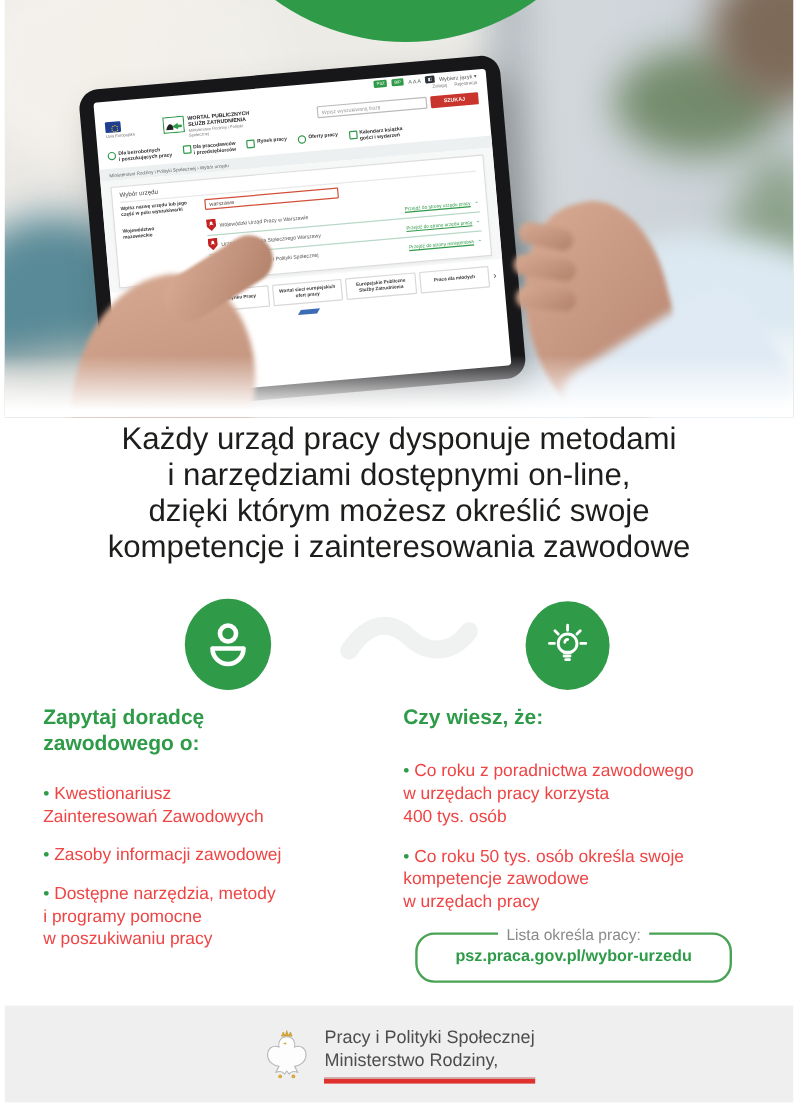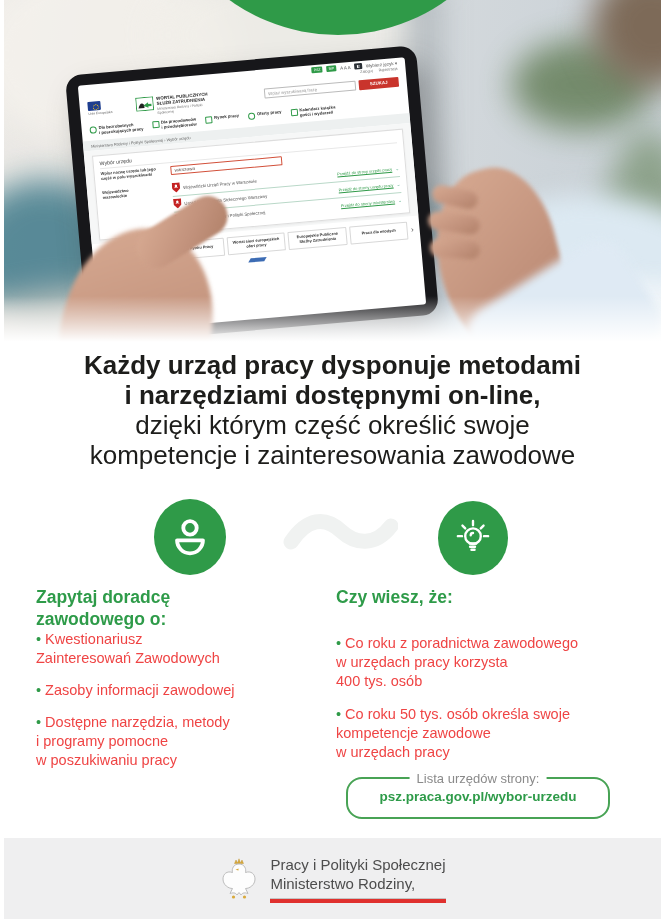--- a/index.html
+++ b/index.html
@@ -82,33 +82,33 @@
   .p-chev{font-size:5px;color:#58b08c;line-height:4px;}
   .s-carousel{display:flex;gap:3px;align-items:stretch;padding:5px 6px 2px;}
   .car-arrow{font-size:8px;color:#555;align-self:center;line-height:8px;}
   .car-card{flex:1;background:#fff;border:0.5px solid #d8d8d8;border-radius:1px;font-size:3.9px;font-weight:bold;
             color:#333;text-align:center;white-space:pre-line;line-height:1.25;padding:3px 2px;display:flex;
             align-items:center;justify-content:center;}
   .s-bluedash{width:16px;height:3.5px;background:#3c6cb4;transform:skewX(-35deg);margin:3px auto 0;}
   
   .headline{position:absolute;left:0;width:665px;top:350px;text-align:center;color:#1d1d1b;z-index:10;
             font-size:26px;line-height:30px;}
-  .headline .hl-bold{font-weight:bold;white-space:pre-line;}
+  .headline .hl-bold{font-weight:normal;white-space:pre-line;}
   .headline .hl-reg{font-weight:normal;white-space:pre-line;}
   
   .icon-circle{position:absolute;border-radius:50%;background:#2f9a48;display:flex;align-items:center;justify-content:center;z-index:10;}
   .icon-person{left:154px;top:499px;width:72px;height:76px;}
   .icon-bulb{left:438px;top:501px;width:70px;height:74px;}
   .wave{position:absolute;left:283px;top:510px;z-index:9;}
   
   .col{position:absolute;text-align:left;z-index:10;}
   .col-left{left:36px;top:586px;width:304px;}
   .col-right{left:336px;top:586px;width:290px;}
   .col-heading{color:#2e9b49;font-weight:bold;font-size:17.5px;line-height:22px;white-space:pre-line;}
-  .bullets{}
+  .bullets{margin-top:23px;}
   .col-right .bullets{margin-top:26px;}
   .bullet{font-size:14.5px;color:#ef4444;line-height:19px;white-space:pre-line;margin-bottom:13px;}
   .bullet:before{content:"• ";color:#2f9a48;}
   .col-right .bullet{margin-bottom:14px;}
   
   .cta{position:absolute;left:346px;top:777px;width:260px;height:38px;border:2px solid #48a355;
        border-radius:16px;z-index:10;background:#fff;}
   .cta-label{position:absolute;top:-8px;left:50%;transform:translateX(-50%);background:#fff;
              padding:0 7px;font-size:13px;color:#8a8a8a;white-space:nowrap;}
   .cta-link{display:block;text-align:center;line-height:36px;font-size:13.5px;font-weight:bold;
@@ -251,21 +251,21 @@
     <div class="hand finger-r3"></div>
     <div class="cuff"></div>
 
     <div class="green-circle"></div>
     <div class="photo-fade"></div>
   </div>
 
   <div class="headline">
     <div class="hl-bold">Każdy urząd pracy dysponuje metodami
 i narzędziami dostępnymi on-line,</div>
-    <div class="hl-reg">dzięki którym część określić swoje
+    <div class="hl-reg">dzięki którym możesz określić swoje
 kompetencje i zainteresowania zawodowe</div>
   </div>
 
   <div class="icon-circle icon-person">
     <svg width="46" height="48" viewBox="0 0 48 48">
       <circle cx="24" cy="14.5" r="7" fill="none" stroke="#fff" stroke-width="4"></circle>
       <path d="M10.5 27.5 h27 a13.5 13.5 0 0 1 -27 0 Z" fill="none" stroke="#fff" stroke-width="4" stroke-linejoin="round"></path>
     </svg>
   </div>
   <svg class="wave" width="115" height="50" viewBox="0 0 115 50">
@@ -299,21 +299,21 @@
       <div class="bullet">Co roku z poradnictwa zawodowego
 w urzędach pracy korzysta
 400 tys. osób</div>
       <div class="bullet">Co roku 50 tys. osób określa swoje
 kompetencje zawodowe
 w urzędach pracy</div>
     </div>
   </div>
 
   <div class="cta">
-    <span class="cta-label">Lista urzędów strony:</span>
+    <span class="cta-label">Lista określa pracy:</span>
     <a class="cta-link" href="#">psz.praca.gov.pl/wybor-urzedu</a>
   </div>
 
   <div class="footer">
     <svg width="40" height="46" viewBox="0 0 40 46">
       <path d="M15.5 7.5 L17 4 L18.6 7 L20 2.8 L21.4 7 L23 4 L24.5 7.5 Z" fill="#d9a93a" stroke="#b88b22" stroke-width="0.4"></path>
       <path d="M20 8 C14.5 8 12.5 13 13.5 16.5 C8 14.5 4 18 4 23 C4 29 9.5 32.5 13.5 32.5 L11 37.5 C14 36.5 16.5 36.5 18 39 L20 36.5 L22 39 C23.5 36.5 26 36.5 29 37.5 L26.5 32.5 C30.5 32.5 36 29 36 23 C36 18 32 14.5 26.5 16.5 C27.5 13 25.5 8 20 8 Z" fill="#fdfdfd" stroke="#b5b5b5" stroke-width="0.9"></path>
       <path d="M19.5 12.5 l-3 1.2 l3 0.8 Z" fill="#d9a93a"></path>
       <circle cx="14.5" cy="41" r="1.6" fill="#d9a93a"></circle>
       <circle cx="25.5" cy="41" r="1.6" fill="#d9a93a"></circle>

